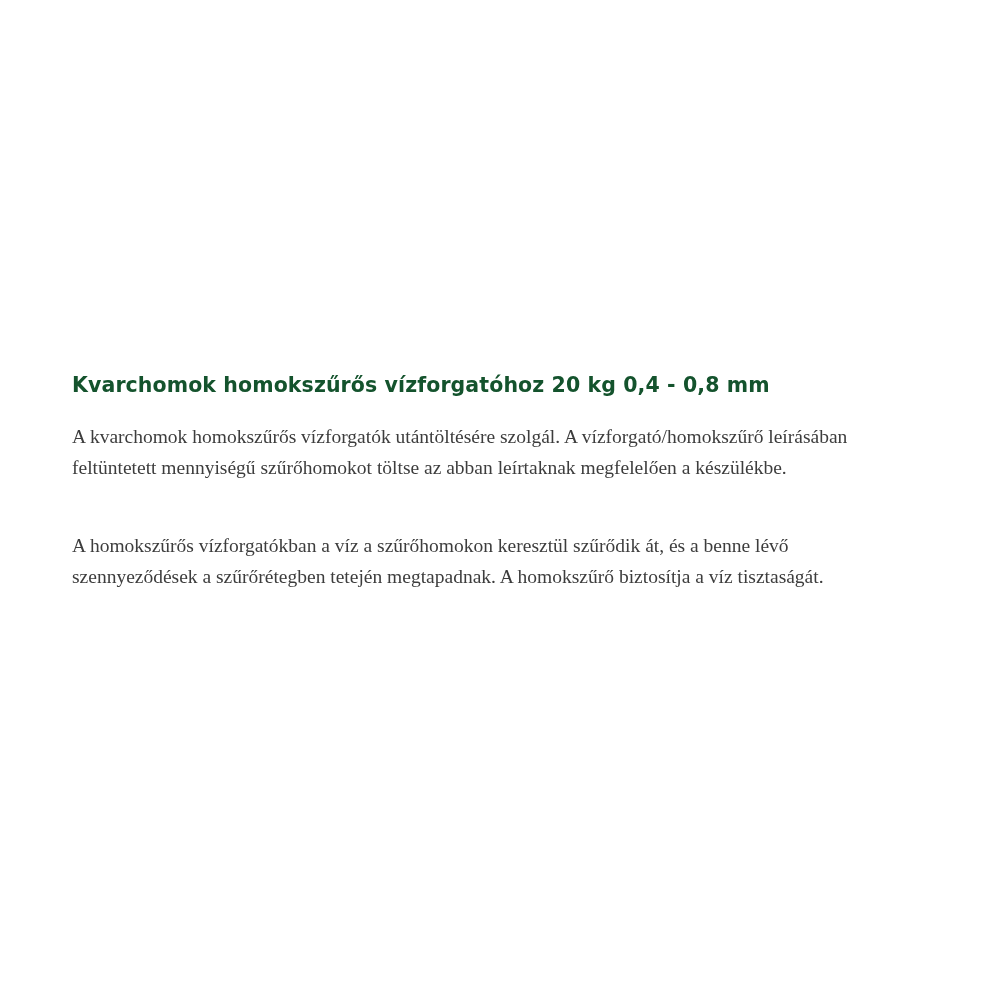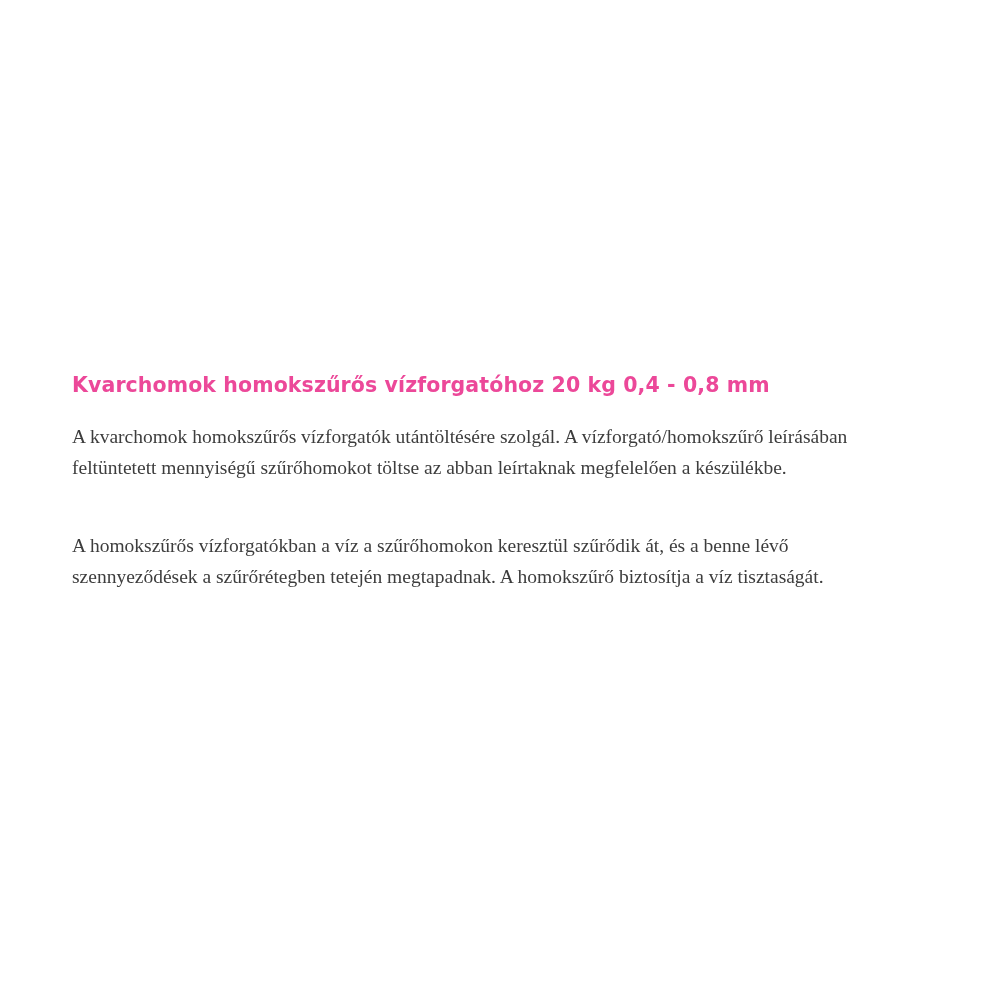--- a/index.html
+++ b/index.html
@@ -19,21 +19,21 @@
     height: 1000px;
     box-sizing: border-box;
   }
   .content-block {
     position: absolute;
     left: 72px;
     top: 372px;
     width: 800px;
   }
   .product-title {
-    color: #ec4899;
+    color: #14532d;
     font-size: 20.5px;
     font-weight: bold;
     line-height: 1.3;
     margin: 0 0 22px 0;
     letter-spacing: 0.1px;
   }
   .body-paragraph {
     color: #3d3d3d;
     font-size: 19.5px;
     line-height: 1.62;

